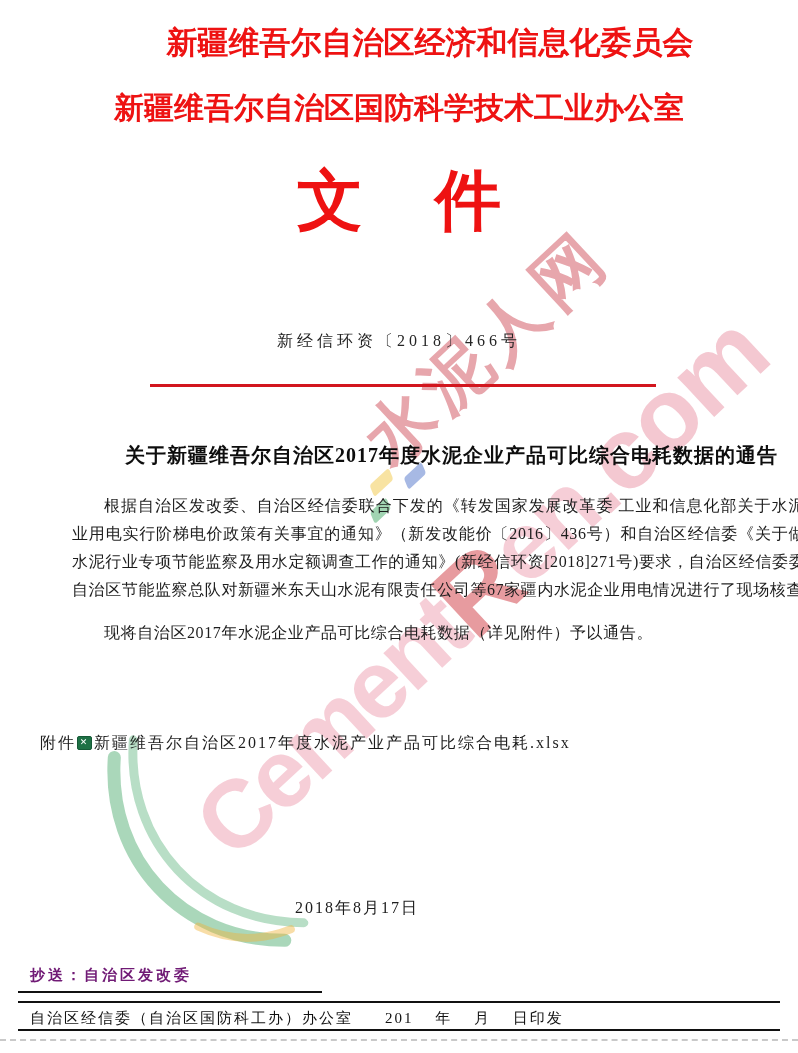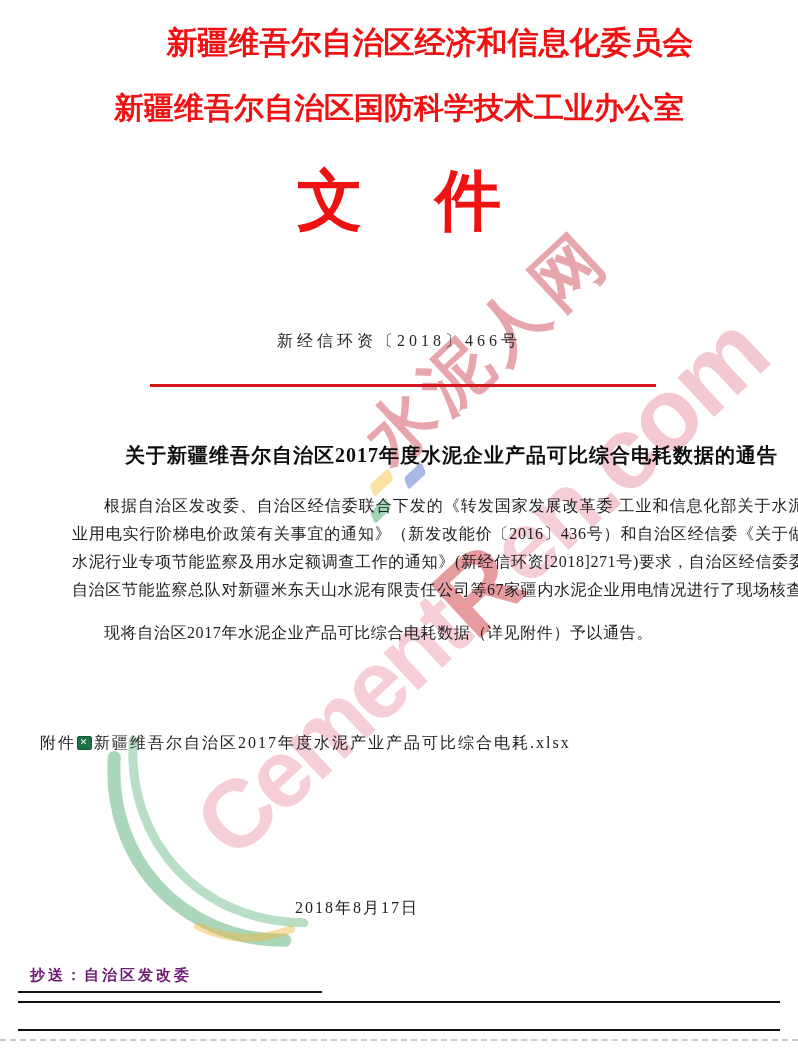--- a/index.html
+++ b/index.html
@@ -145,16 +145,20 @@
 
   <div class="attachment-row">
     <span>附件</span><span class="excel-icon"></span><span class="attachment-link">新疆维吾尔自治区2017年度水泥产业产品可比综合电耗.xlsx</span>
   </div>
 
   <div class="sig-date">2018年8月17日</div>
 
   <div class="footer-cc">抄送：自治区发改委</div>
   <div class="cc-underline"></div>
   <div class="footer-rule1"></div>
+  <div class="footer-print">
+    <span class="print-office">自治区经信委（自治区国防科工办）办公室</span>
+    <span class="print-date">201 年 月 日印发</span>
+  </div>
   <div class="footer-rule2"></div>
   <div class="footer-dashed"></div>
 
 </div>
 
 </body></html>

